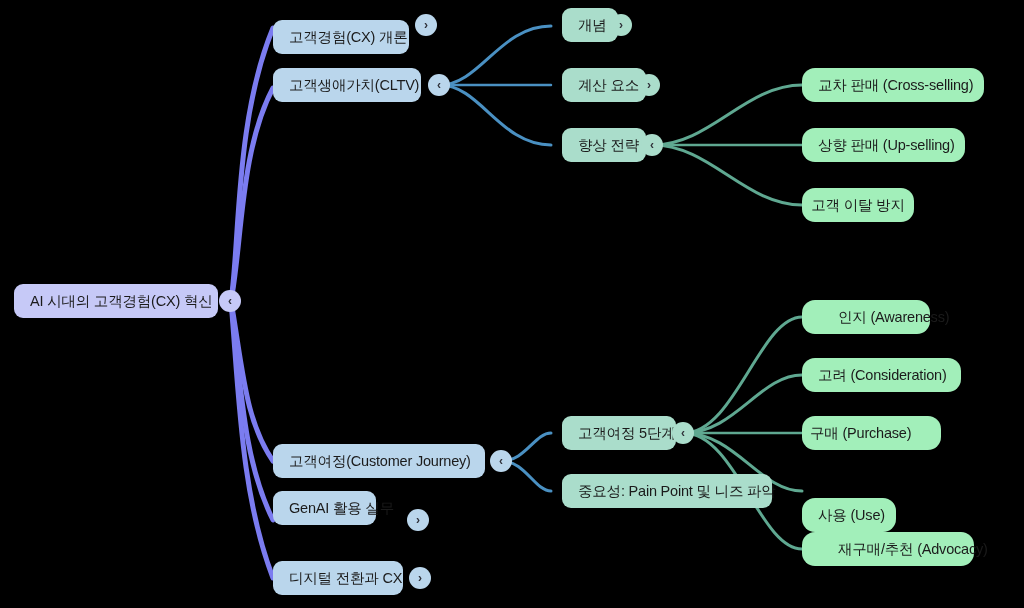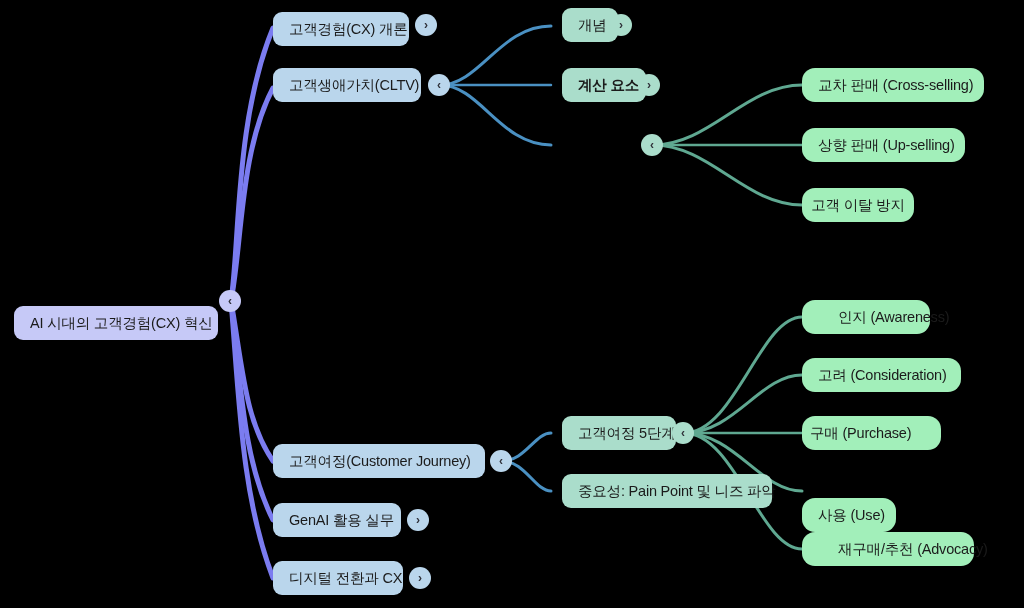--- a/index.html
+++ b/index.html
@@ -112,76 +112,79 @@
 
     <g fill="none" stroke="#5fa891" stroke-linecap="round">
       <path d="M684,433 C735,433 760,317 802,317" stroke-width="3"></path>
       <path d="M684,433 C735,433 760,375 802,375" stroke-width="3"></path>
       <path d="M684,433 C735,433 760,433 802,433" stroke-width="2.5"></path>
       <path d="M684,433 C735,433 760,491 802,491" stroke-width="3"></path>
       <path d="M684,433 C735,433 760,549 802,549" stroke-width="3"></path>
     </g>
   </svg>
 
-  <div class="node root" style="left: 14px; top: 284px; width: 204px; height: 34px; margin-top: 22px;">
+  <div class="node root" style="left: 14px; top: 284px; width: 204px; height: 34px;">
     <span class="node-label">AI 시대의 고객경험(CX) 혁신</span>
   </div>
   <div class="toggle t-root" style="left: 219px; top: 290px;">
     <span>‹</span>
   </div>
 
-  <div class="node lvl2" style="left: 273px; top: 12px; width: 136px; height: 34px;">
+  <div class="node lvl2" style="left: 273px; top: 20px; width: 136px; height: 34px;">
     <span class="node-label">고객경험(CX) 개론</span>
   </div>
   <div class="toggle t-blue" style="left: 415px; top: 14px;">
     <span>›</span>
   </div>
 
   <div class="node lvl2" style="left: 273px; top: 68px; width: 148px; height: 34px;">
     <span class="node-label">고객생애가치(CLTV)</span>
   </div>
   <div class="toggle t-blue" style="left: 428px; top: 74px;">
     <span>‹</span>
   </div>
 
   <div class="node lvl2" style="left: 273px; top: 444px; width: 212px; height: 34px;">
     <span class="node-label">고객여정(Customer Journey)</span>
   </div>
   <div class="toggle t-blue" style="left: 490px; top: 450px;">
     <span>‹</span>
   </div>
 
-  <div class="node lvl2" style="left: 273px; top: 503px; width: 128px; height: 34px;">
+  <div class="node lvl2" style="left: 273px; top: 491px; width: 103px; height: 34px;">
     <span class="node-label">GenAI 활용 실무</span>
   </div>
   <div class="toggle t-blue" style="left: 407px; top: 509px;">
     <span>›</span>
   </div>
 
   <div class="node lvl2" style="left: 273px; top: 561px; width: 130px; height: 34px;">
     <span class="node-label">디지털 전환과 CX</span>
   </div>
   <div class="toggle t-blue" style="left: 409px; top: 567px;">
     <span>›</span>
   </div>
 
   <div class="node lvl3" style="left: 551px; top: 8px; width: 56px; height: 34px;">
     <span class="node-label">개념</span>
   </div>
   <div class="toggle t-green" style="left: 610px; top: 14px;">
     <span>›</span>
   </div>
 
-  <div class="node lvl3" style="left: 551px; top: 68px; width: 84px; height: 34px; font-weight: bold;">
+  <div class="node lvl3" style="left: 551px; top: 68px; width: 84px; height: 34px;">
     <span class="node-label">계산 요소</span>
   </div>
   <div class="toggle t-green" style="left: 638px; top: 74px;">
     <span>›</span>
   </div>
 
+  <div class="node lvl3" style="left: 551px; top: 128px; width: 84px; height: 34px;">
+    <span class="node-label">향상 전략</span>
+  </div>
   <div class="toggle t-green" style="left: 641px; top: 134px;">
     <span>‹</span>
   </div>
 
   <div class="node lvl4" style="left: 802px; top: 68px; width: 182px; height: 34px;">
     <span class="node-label">교차 판매 (Cross-selling)</span>
   </div>
   <div class="node lvl4" style="left: 802px; top: 128px; width: 163px; height: 34px;">
     <span class="node-label">상향 판매 (Up-selling)</span>
   </div>

